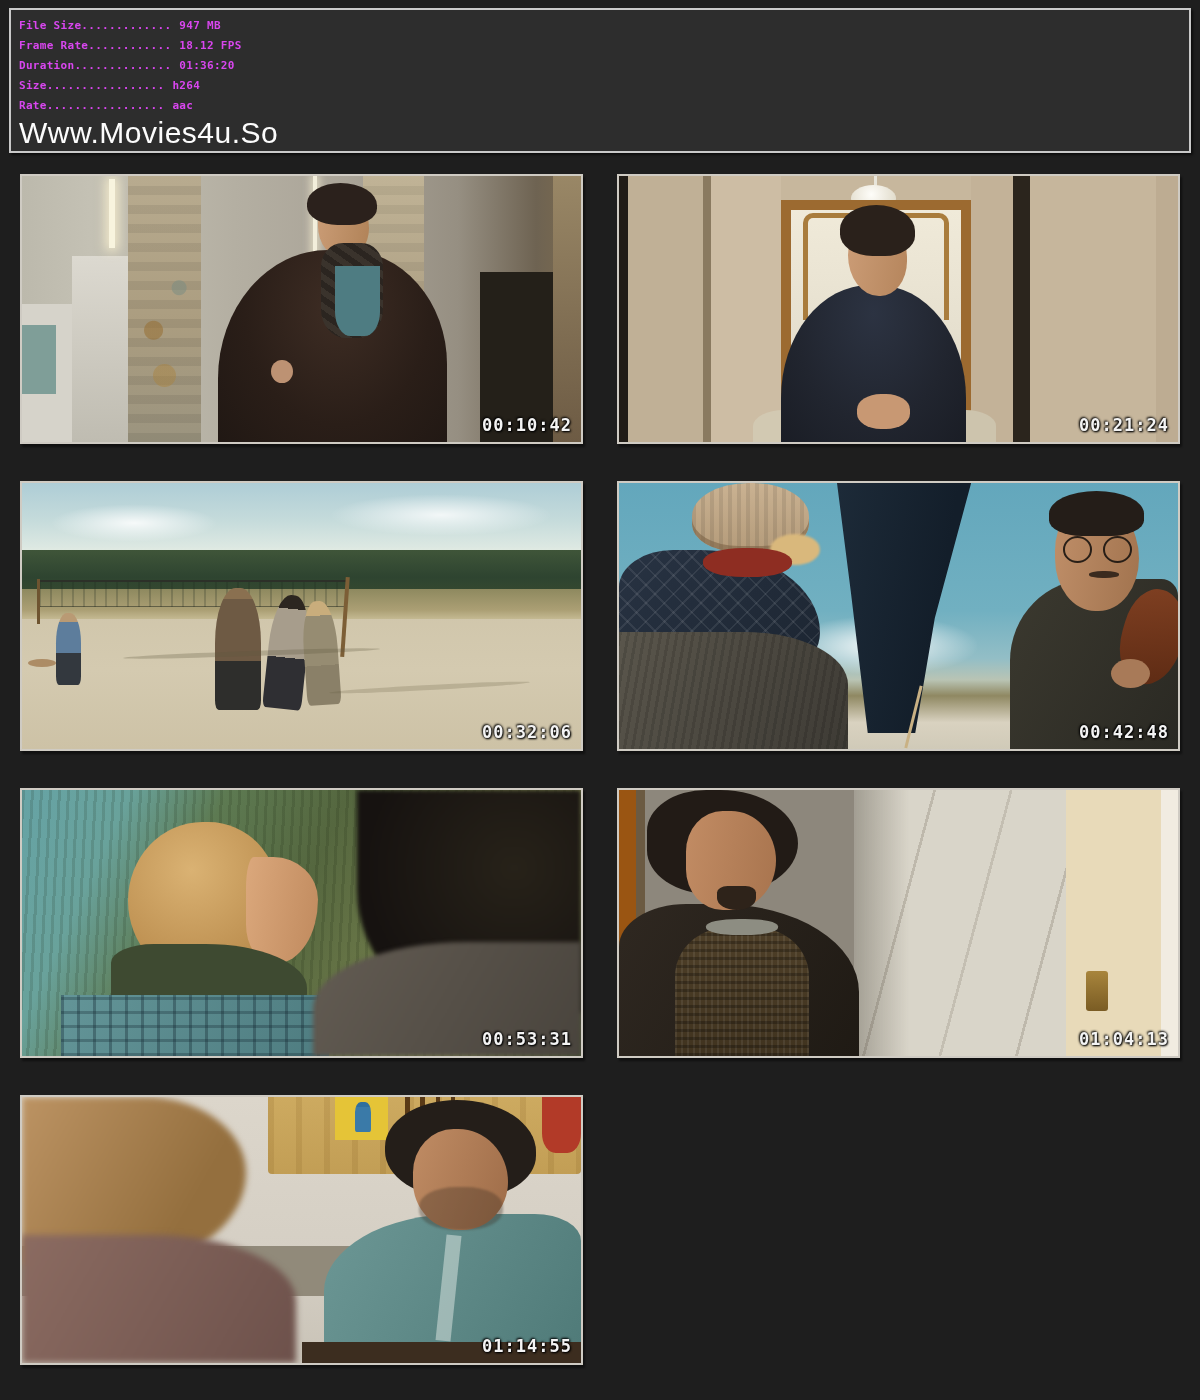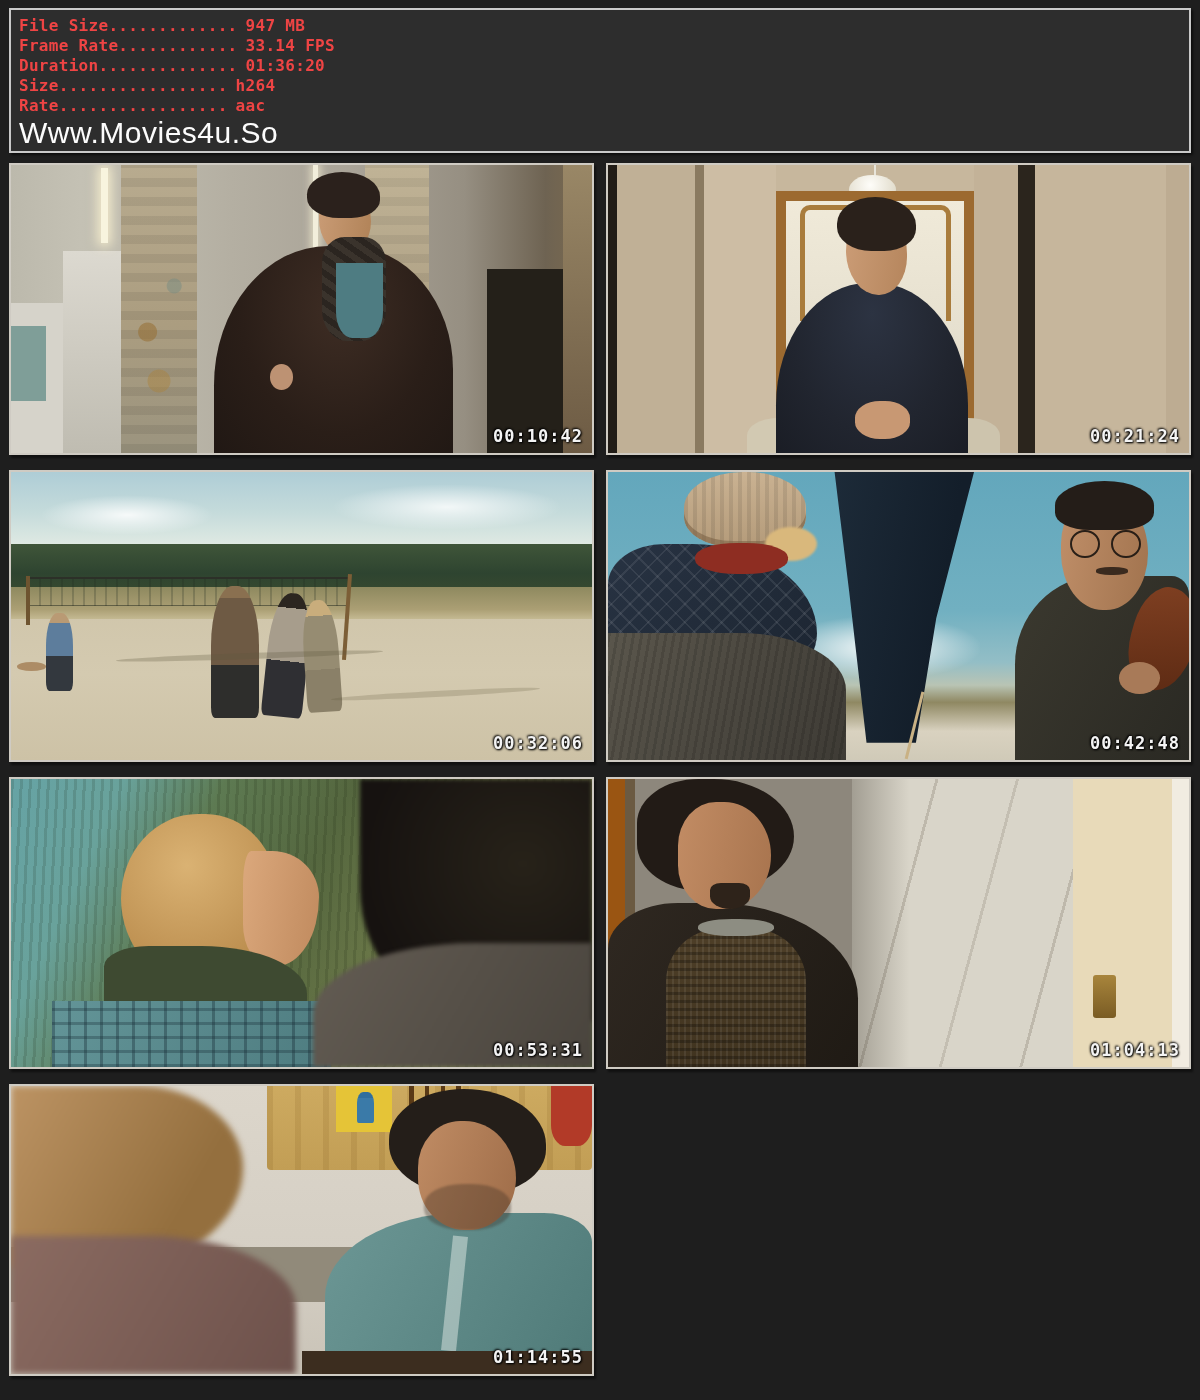--- a/index.html
+++ b/index.html
@@ -14,22 +14,22 @@
   
   .info-box{
     margin:8px 9px 0 9px;
     background:#2d2d2d;
     border:2px solid #c9c9c9;
     box-shadow:2px 2px 2px rgba(0,0,0,.55);
     padding:6px 10px 3px 8px;
     box-sizing:border-box;
   }
   .info-line{
-    font-size:16px;font-weight:bold;line-height:20px;
-    color:#ef4444;white-space:pre;
+    font-size:11px;font-weight:bold;line-height:20px;
+    color:#d946ef;white-space:pre;
     letter-spacing:0.3px;
   }
   .info-line .val{margin-left:8px;}
   .watermark{
     font-family:"Liberation Sans", sans-serif;
     font-size:30px;line-height:31px;
     color:#fcfcfc;letter-spacing:0.5px;
     margin-top:1px;
   }
 
@@ -40,21 +40,21 @@
     grid-template-columns:585px 585px;
     grid-auto-rows:292px;
     column-gap:12px;row-gap:15px;
   }
   .tile{
     position:relative;
     border:2px solid #cfcbc3;
     box-sizing:border-box;
     box-shadow:2px 3px 2px rgba(0,0,0,.45);
     overflow:hidden;
-    margin:0;
+    margin:11px;
   }
   .tile > div{position:absolute;}
   .ts{
     position:absolute;right:9px;bottom:7px;
     font-family:"DejaVu Sans Mono", monospace;
     font-weight:bold;font-size:17px;color:#f4f4f4;
     text-shadow:0 0 3px #000,1px 1px 2px #000,-1px -1px 2px rgba(0,0,0,.8);
     letter-spacing:1px;z-index:50;
   }
 
@@ -210,21 +210,21 @@
   .s8-collar{left:69%;top:87%;width:17%;height:13%;background:linear-gradient(90deg,#8d7d24,#5d5618);border-radius:45% 45% 0 0;filter:blur(1px);}
   .s8-glint{left:94%;top:78%;width:6%;height:22%;background:rgba(42,112,112,.5);border-radius:55% 0 0 0;filter:blur(1px);}
 </style>
 </head>
 <body>
 
 <div class="page">
 
   <div class="info-box">
     <div class="info-line"><span>File Size</span><span>.............</span><span class="val">947 MB</span></div>
-    <div class="info-line"><span>Frame Rate</span><span>............</span><span class="val">33.14 FPS</span></div>
+    <div class="info-line"><span>Frame Rate</span><span>............</span><span class="val">18.12 FPS</span></div>
     <div class="info-line"><span>Duration</span><span>..............</span><span class="val">01:36:20</span></div>
     <div class="info-line"><span>Size</span><span>.................</span><span class="val">h264</span></div>
     <div class="info-line"><span>Rate</span><span>.................</span><span class="val">aac</span></div>
     <div class="watermark">Www.Movies4u.So</div>
   </div>
 
   <div class="grid">
 
     <figure class="tile s1">
       <div class="s1-stairs"></div>

